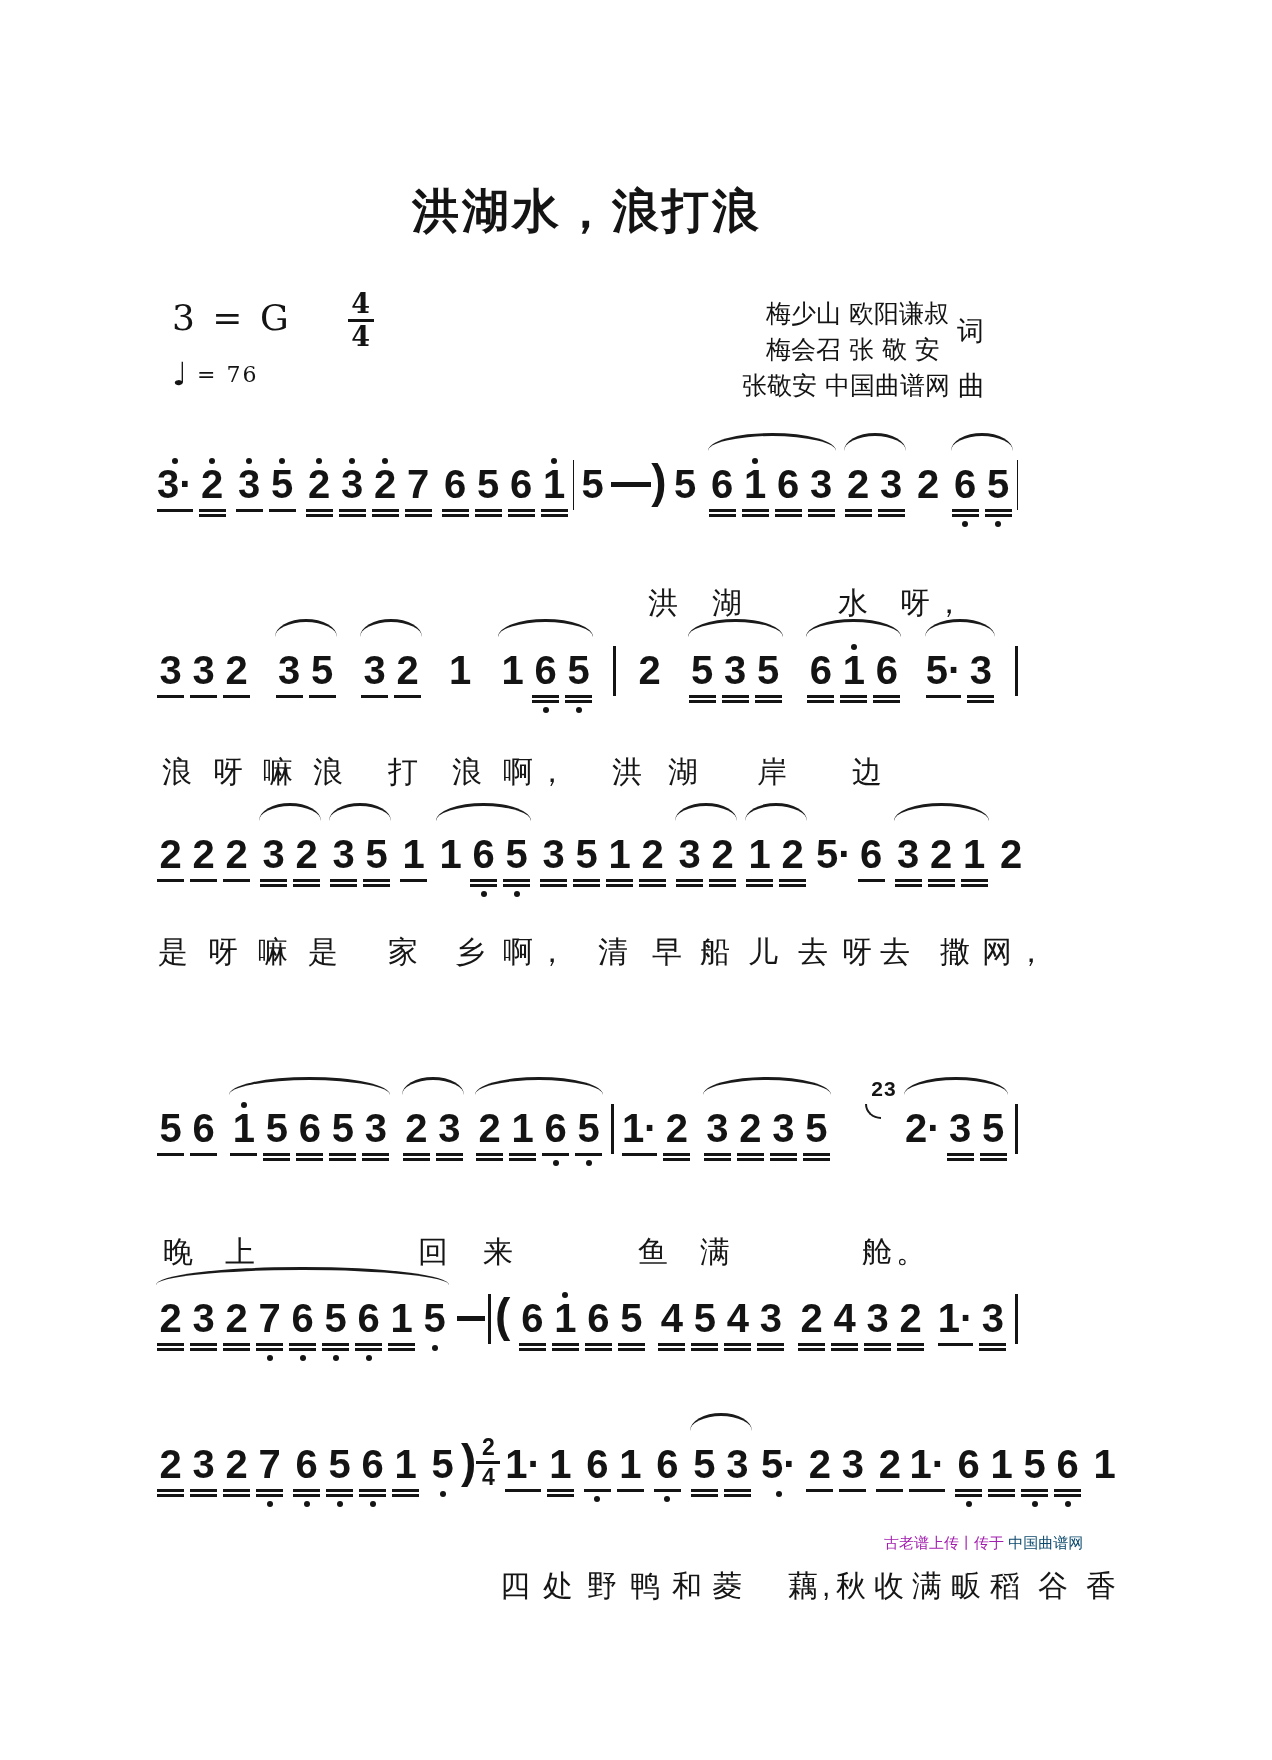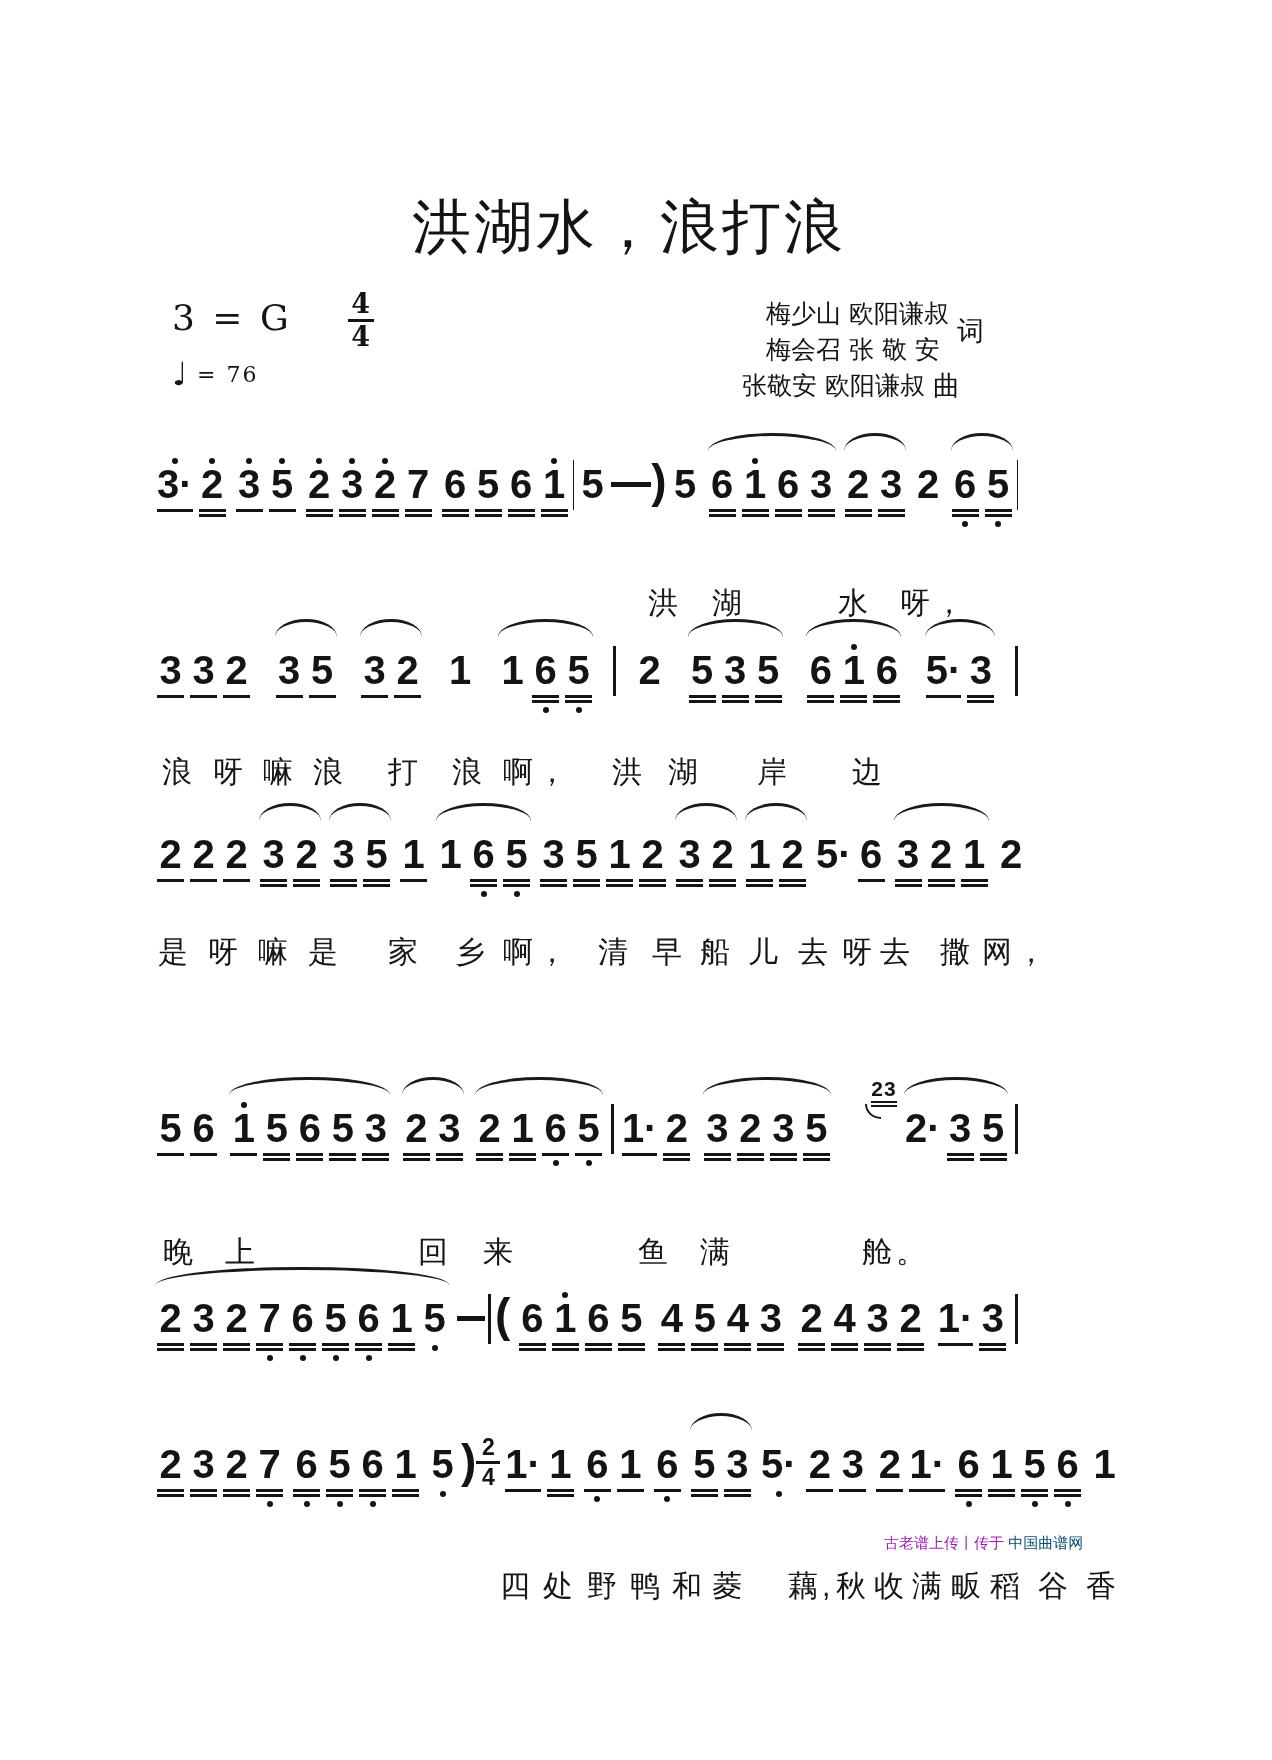--- a/index.html
+++ b/index.html
@@ -1,20 +1,20 @@
 <!DOCTYPE html>
 <html><head>
 <meta charset="utf-8">
 <style>
   html,body{margin:0;padding:0;background:#e8e8e8;}
   .page{position:relative;width:1272px;height:1760px;margin:0 auto;background:#ffffff;
         font-family:"Liberation Sans","DejaVu Sans",sans-serif;color:#141414;overflow:hidden;}
 
   
-  .title{position:absolute;left:412px;top:188px;font-size:59px;font-weight:400;
+  .title{position:absolute;left:412px;top:180px;font-size:47px;font-weight:700;
          letter-spacing:3px;white-space:nowrap;}
   .subtitle{position:absolute;left:452px;top:248px;font-size:25px;font-weight:500;
             font-family:"Liberation Serif","DejaVu Serif",serif;white-space:nowrap;}
 
   .keyrow{position:absolute;left:172px;top:298px;display:flex;align-items:flex-start;gap:56px;
           font-family:"DejaVu Serif","Liberation Serif",serif;}
   .keysig{font-size:36px;letter-spacing:3px;line-height:1.1;}
   .frac{display:inline-flex;flex-direction:column;align-items:center;margin-top:-8px;}
   .frac i{font-style:normal;font-weight:700;font-size:27px;line-height:1.05;}
   .frac b{display:block;width:26px;height:3px;background:#141414;margin:1px 0;}
@@ -42,21 +42,21 @@
   .slot-bottom{width:100%;margin-top:3px;display:flex;flex-direction:column;align-items:center;}
   .ubar{width:100%;height:3px;background:#141414;margin-top:2px;}
   .odot{width:6px;height:6px;border-radius:50%;background:#141414;}
   .slot-bottom .odot{margin-top:4px;}
   .bar{width:3px;height:50px;background:#141414;margin-top:28px;}
   .dash{width:28px;height:5px;background:#141414;margin-top:50px;}
   .sym{font-size:46px;font-weight:600;line-height:46px;margin-top:26px;}
   .timesig{display:flex;flex-direction:column;align-items:center;margin-top:24px;}
   .timesig i{font-style:normal;font-weight:800;font-size:23px;line-height:1;}
   .timesig b{display:block;width:24px;height:3px;background:#141414;margin:2px 0;}
-  .grace{position:relative;display:flex;flex-direction:column;align-items:center;margin-top:2px;margin-left:33px;}
+  .grace{position:relative;display:flex;flex-direction:row;align-items:center;margin-top:2px;margin-left:33px;}
   .grace .gd{font-size:21px;font-weight:800;line-height:21px;letter-spacing:1px;}
   .grace .ubar{height:2px;margin-top:2px;}
   .grace::after{content:"";position:absolute;left:-6px;top:26px;width:14px;height:13px;
         border-left:2.5px solid #1a1a1a;border-bottom:2.5px solid #1a1a1a;
         border-bottom-left-radius:100% 100%;}
 
   .lyric{position:absolute;font-size:30px;letter-spacing:4px;white-space:nowrap;color:#161616;}
 
   
   .watermark{position:absolute;left:884px;top:1534px;font-size:15px;white-space:nowrap;}
@@ -86,21 +86,21 @@
 
   <div class="credits">
     <div class="cr-top">
       <div class="cr-lines">
         <div>梅少山 欧阳谦叔</div>
         <div>梅会召 张 敬 安</div>
       </div>
       <div class="cr-role">词</div>
     </div>
     <div class="cr-bottom">
-      <div>张敬安 欧阳谦叔</div>
+      <div>张敬安 中国曲谱网</div>
       <div class="cr-role">曲</div>
     </div>
   </div>
 
   <div id="music-root">
       <div class="system" style="top: 432px;">
         <div class="grp">
           <div class="note">
             <div class="slot-top">
               <div class="odot"></div>

